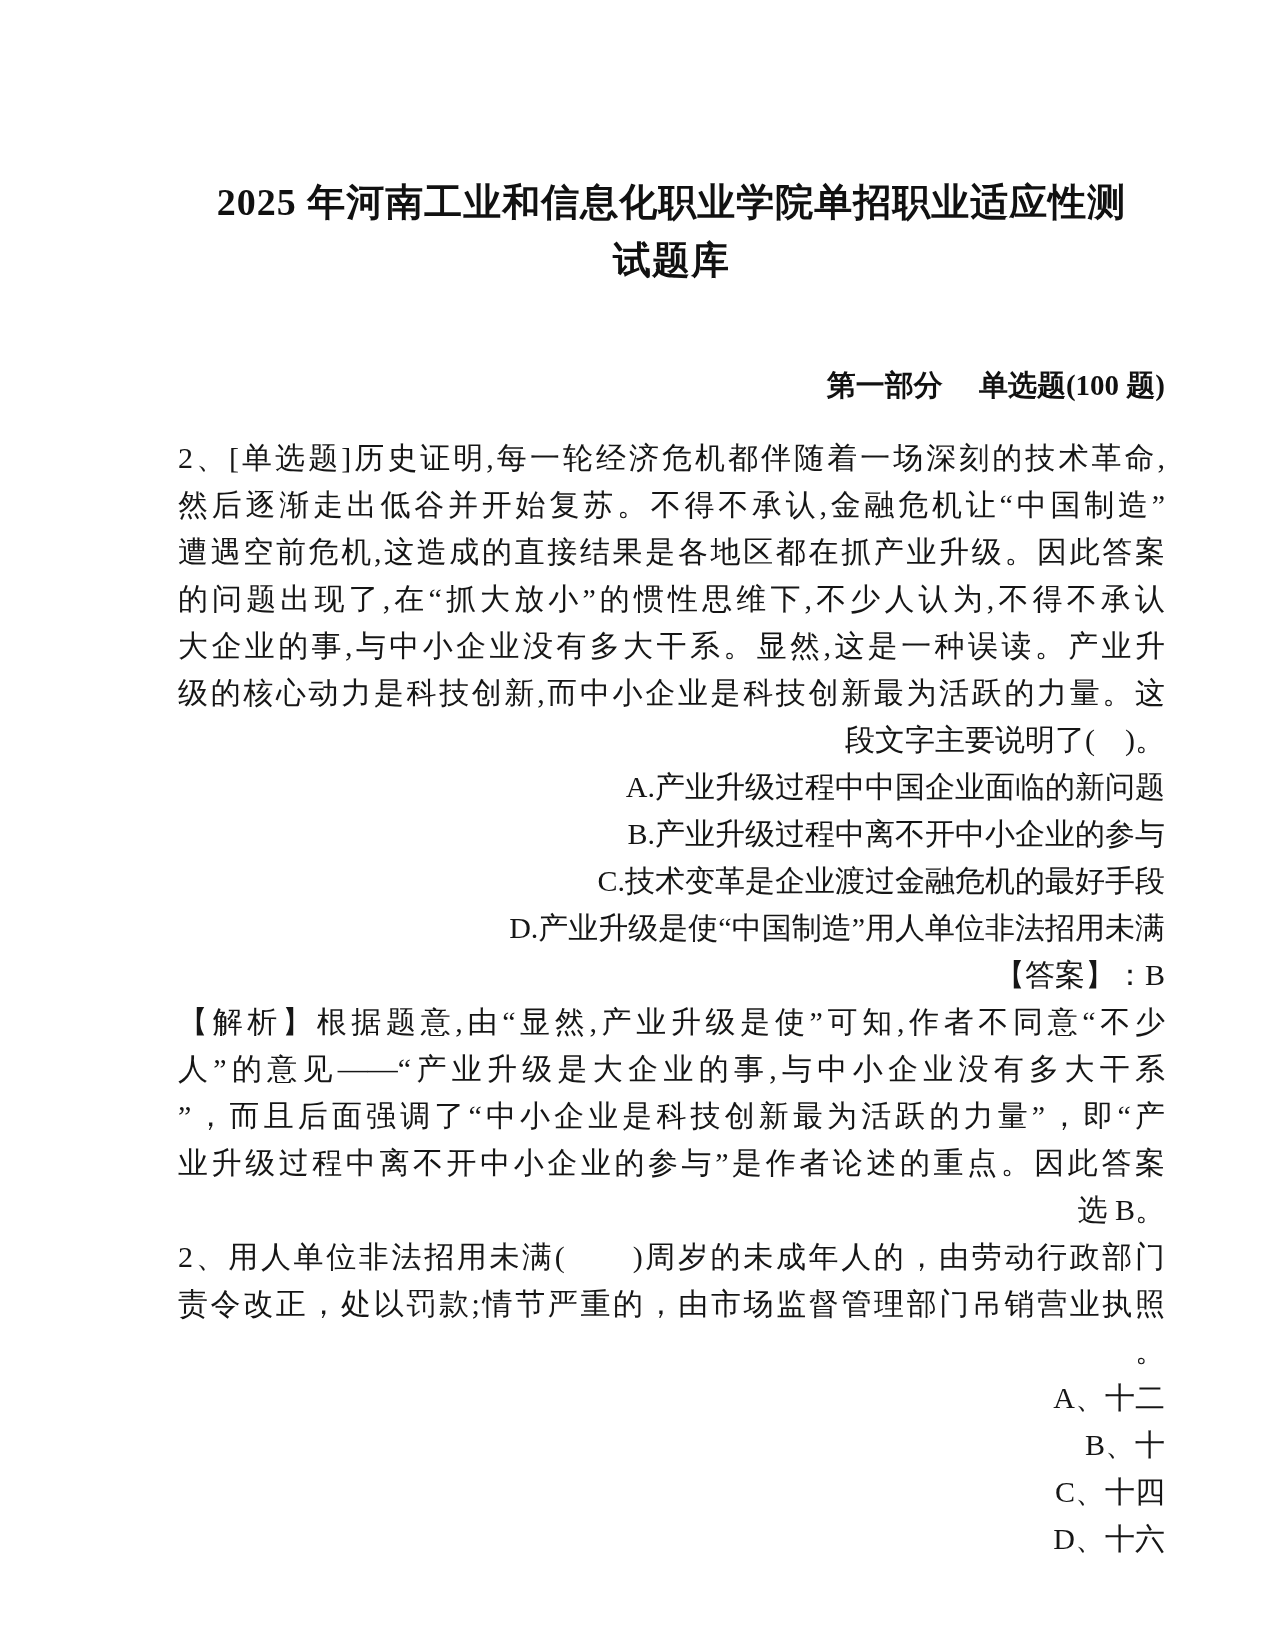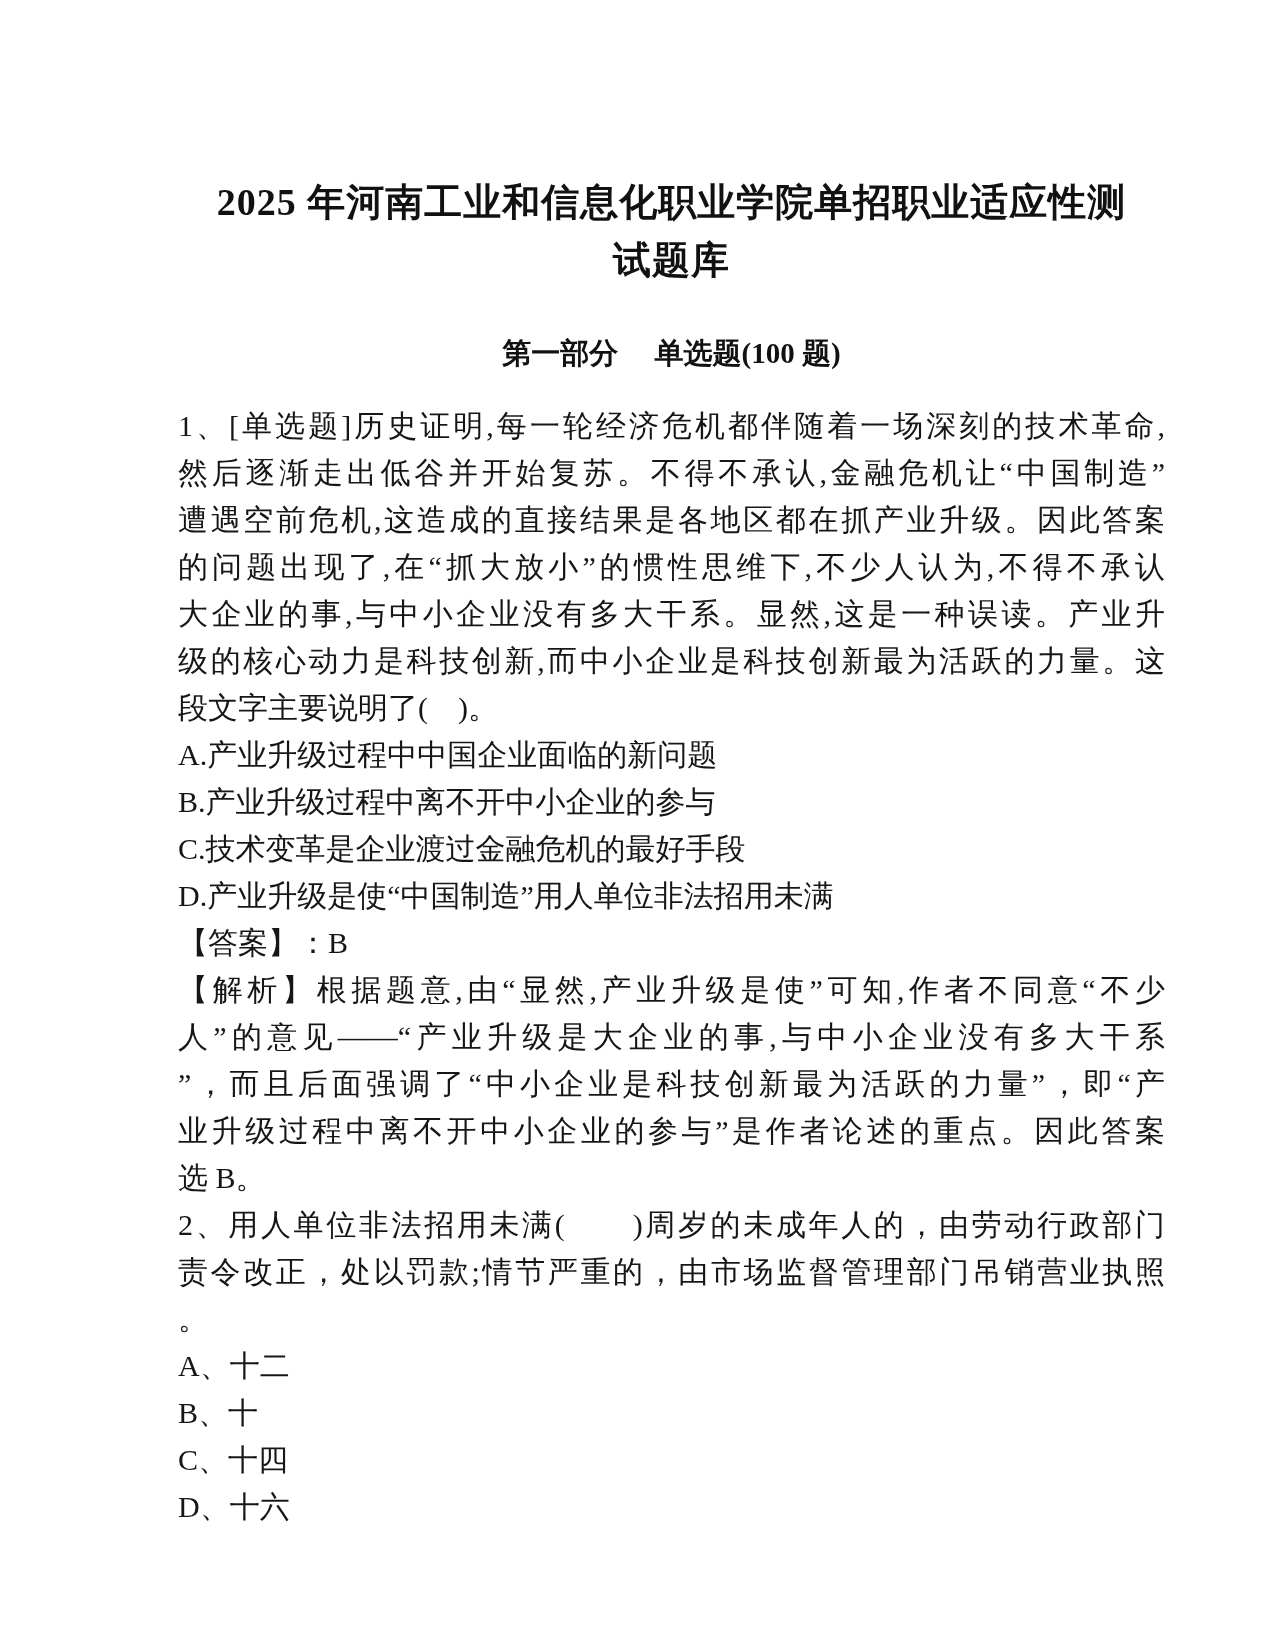--- a/index.html
+++ b/index.html
@@ -28,58 +28,59 @@
     font-size: 38px;
     font-weight: 700;
     line-height: 58px;
     letter-spacing: 1px;
     color: #111111;
   }
   .title .title-line {
     display: block;
   }
   .section-heading {
-    margin-top: 40px;
+    margin-top: 72px;
     width: 100%;
-    text-align: center;
+    text-align: right;
     font-size: 29px;
     font-weight: 700;
     line-height: 48px;
     color: #111111;
   }
   .question {
     font-size: 30px;
     line-height: 47px;
     font-weight: 400;
   }
   .q1 { margin-top: 24px; }
   .q2 { }
   .line {
     display: block;
     white-space: pre-wrap;
+    text-align: right;
   }
   .just {
     text-align: justify;
     text-align-last: justify;
   }
 </style>
 </head>
 <body>
 
 <div class="page">
 
   <h1 class="title">
     <span class="title-line">2025 年河南工业和信息化职业学院单招职业适应性测</span>
     <span class="title-line">试题库</span>
   </h1>
 
   <h2 class="section-heading">第一部分　 单选题(100 题)</h2>
 
   <div class="question q1">
-    <span class="line just">1、[单选题]历史证明,每一轮经济危机都伴随着一场深刻的技术革命,</span>
+    <span class="line just">2、[单选题]历史证明,每一轮经济危机都伴随着一场深刻的技术革命,</span>
     <span class="line just">然后逐渐走出低谷并开始复苏。不得不承认,金融危机让“中国制造”</span>
     <span class="line just">遭遇空前危机,这造成的直接结果是各地区都在抓产业升级。因此答案</span>
     <span class="line just">的问题出现了,在“抓大放小”的惯性思维下,不少人认为,不得不承认</span>
     <span class="line just">大企业的事,与中小企业没有多大干系。显然,这是一种误读。产业升</span>
     <span class="line just">级的核心动力是科技创新,而中小企业是科技创新最为活跃的力量。这</span>
     <span class="line">段文字主要说明了(　)。</span>
 
     <span class="line">A.产业升级过程中中国企业面临的新问题</span>
     <span class="line">B.产业升级过程中离不开中小企业的参与</span>
     <span class="line">C.技术变革是企业渡过金融危机的最好手段</span>

